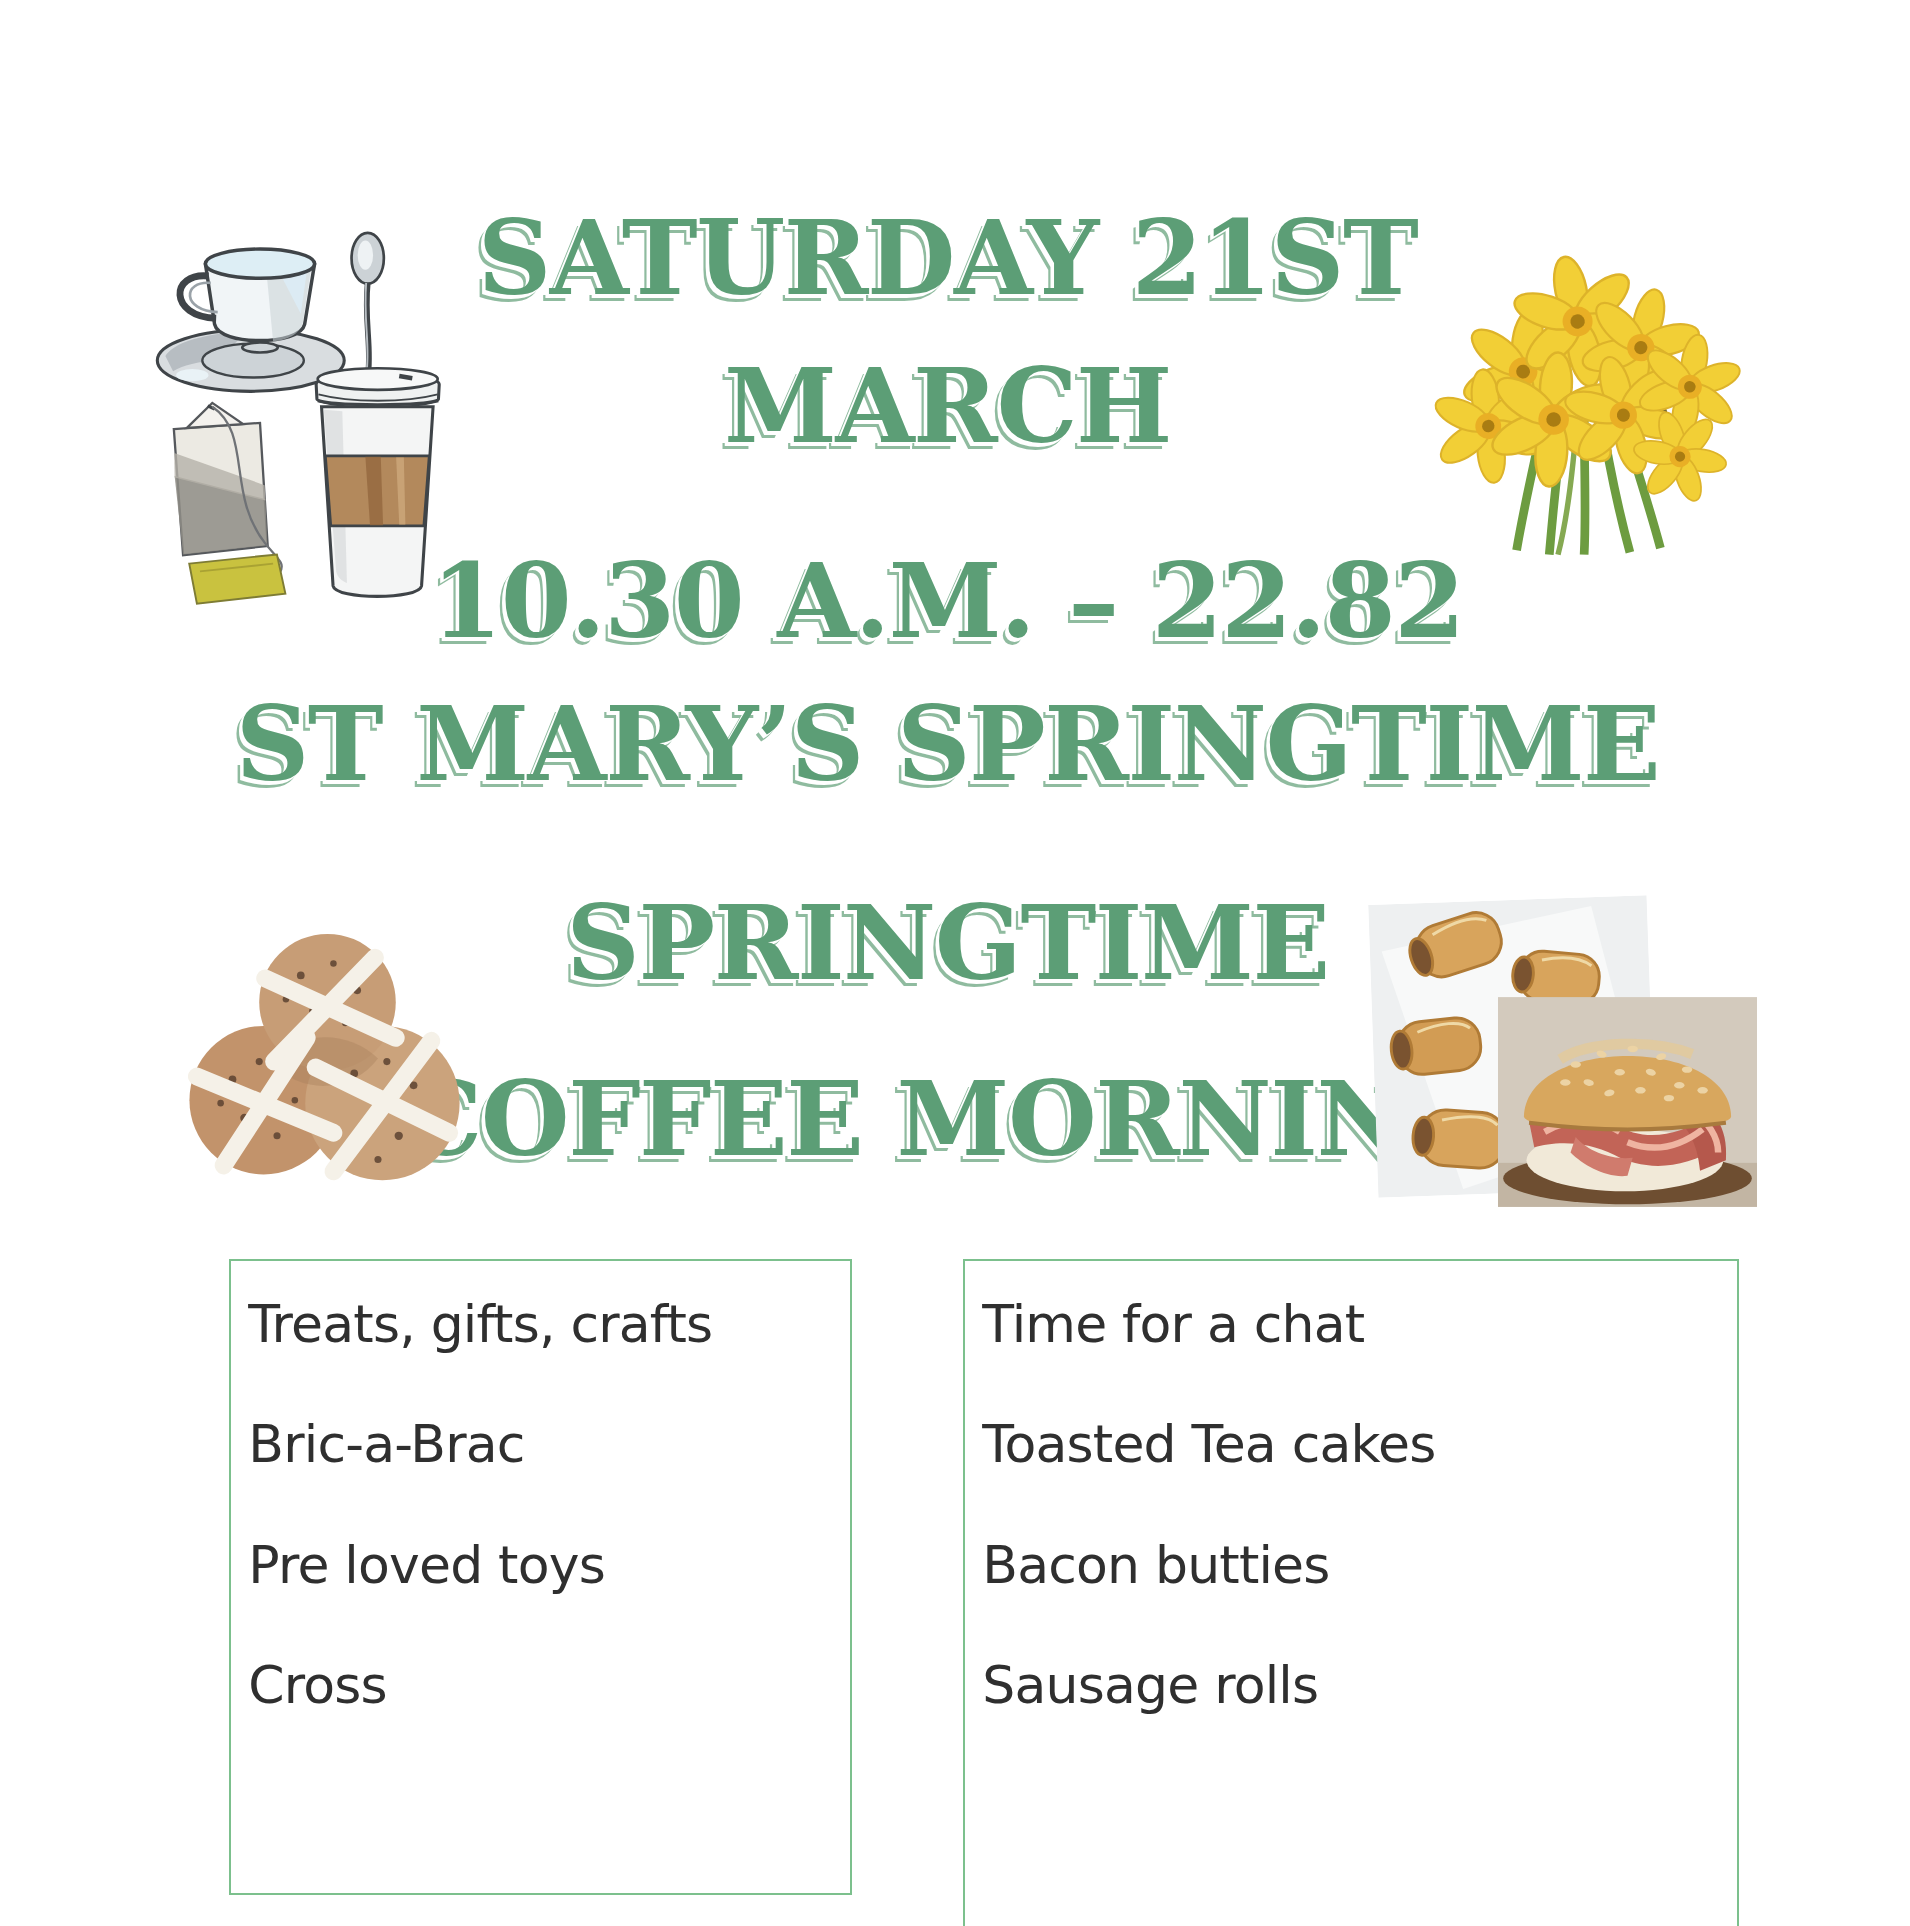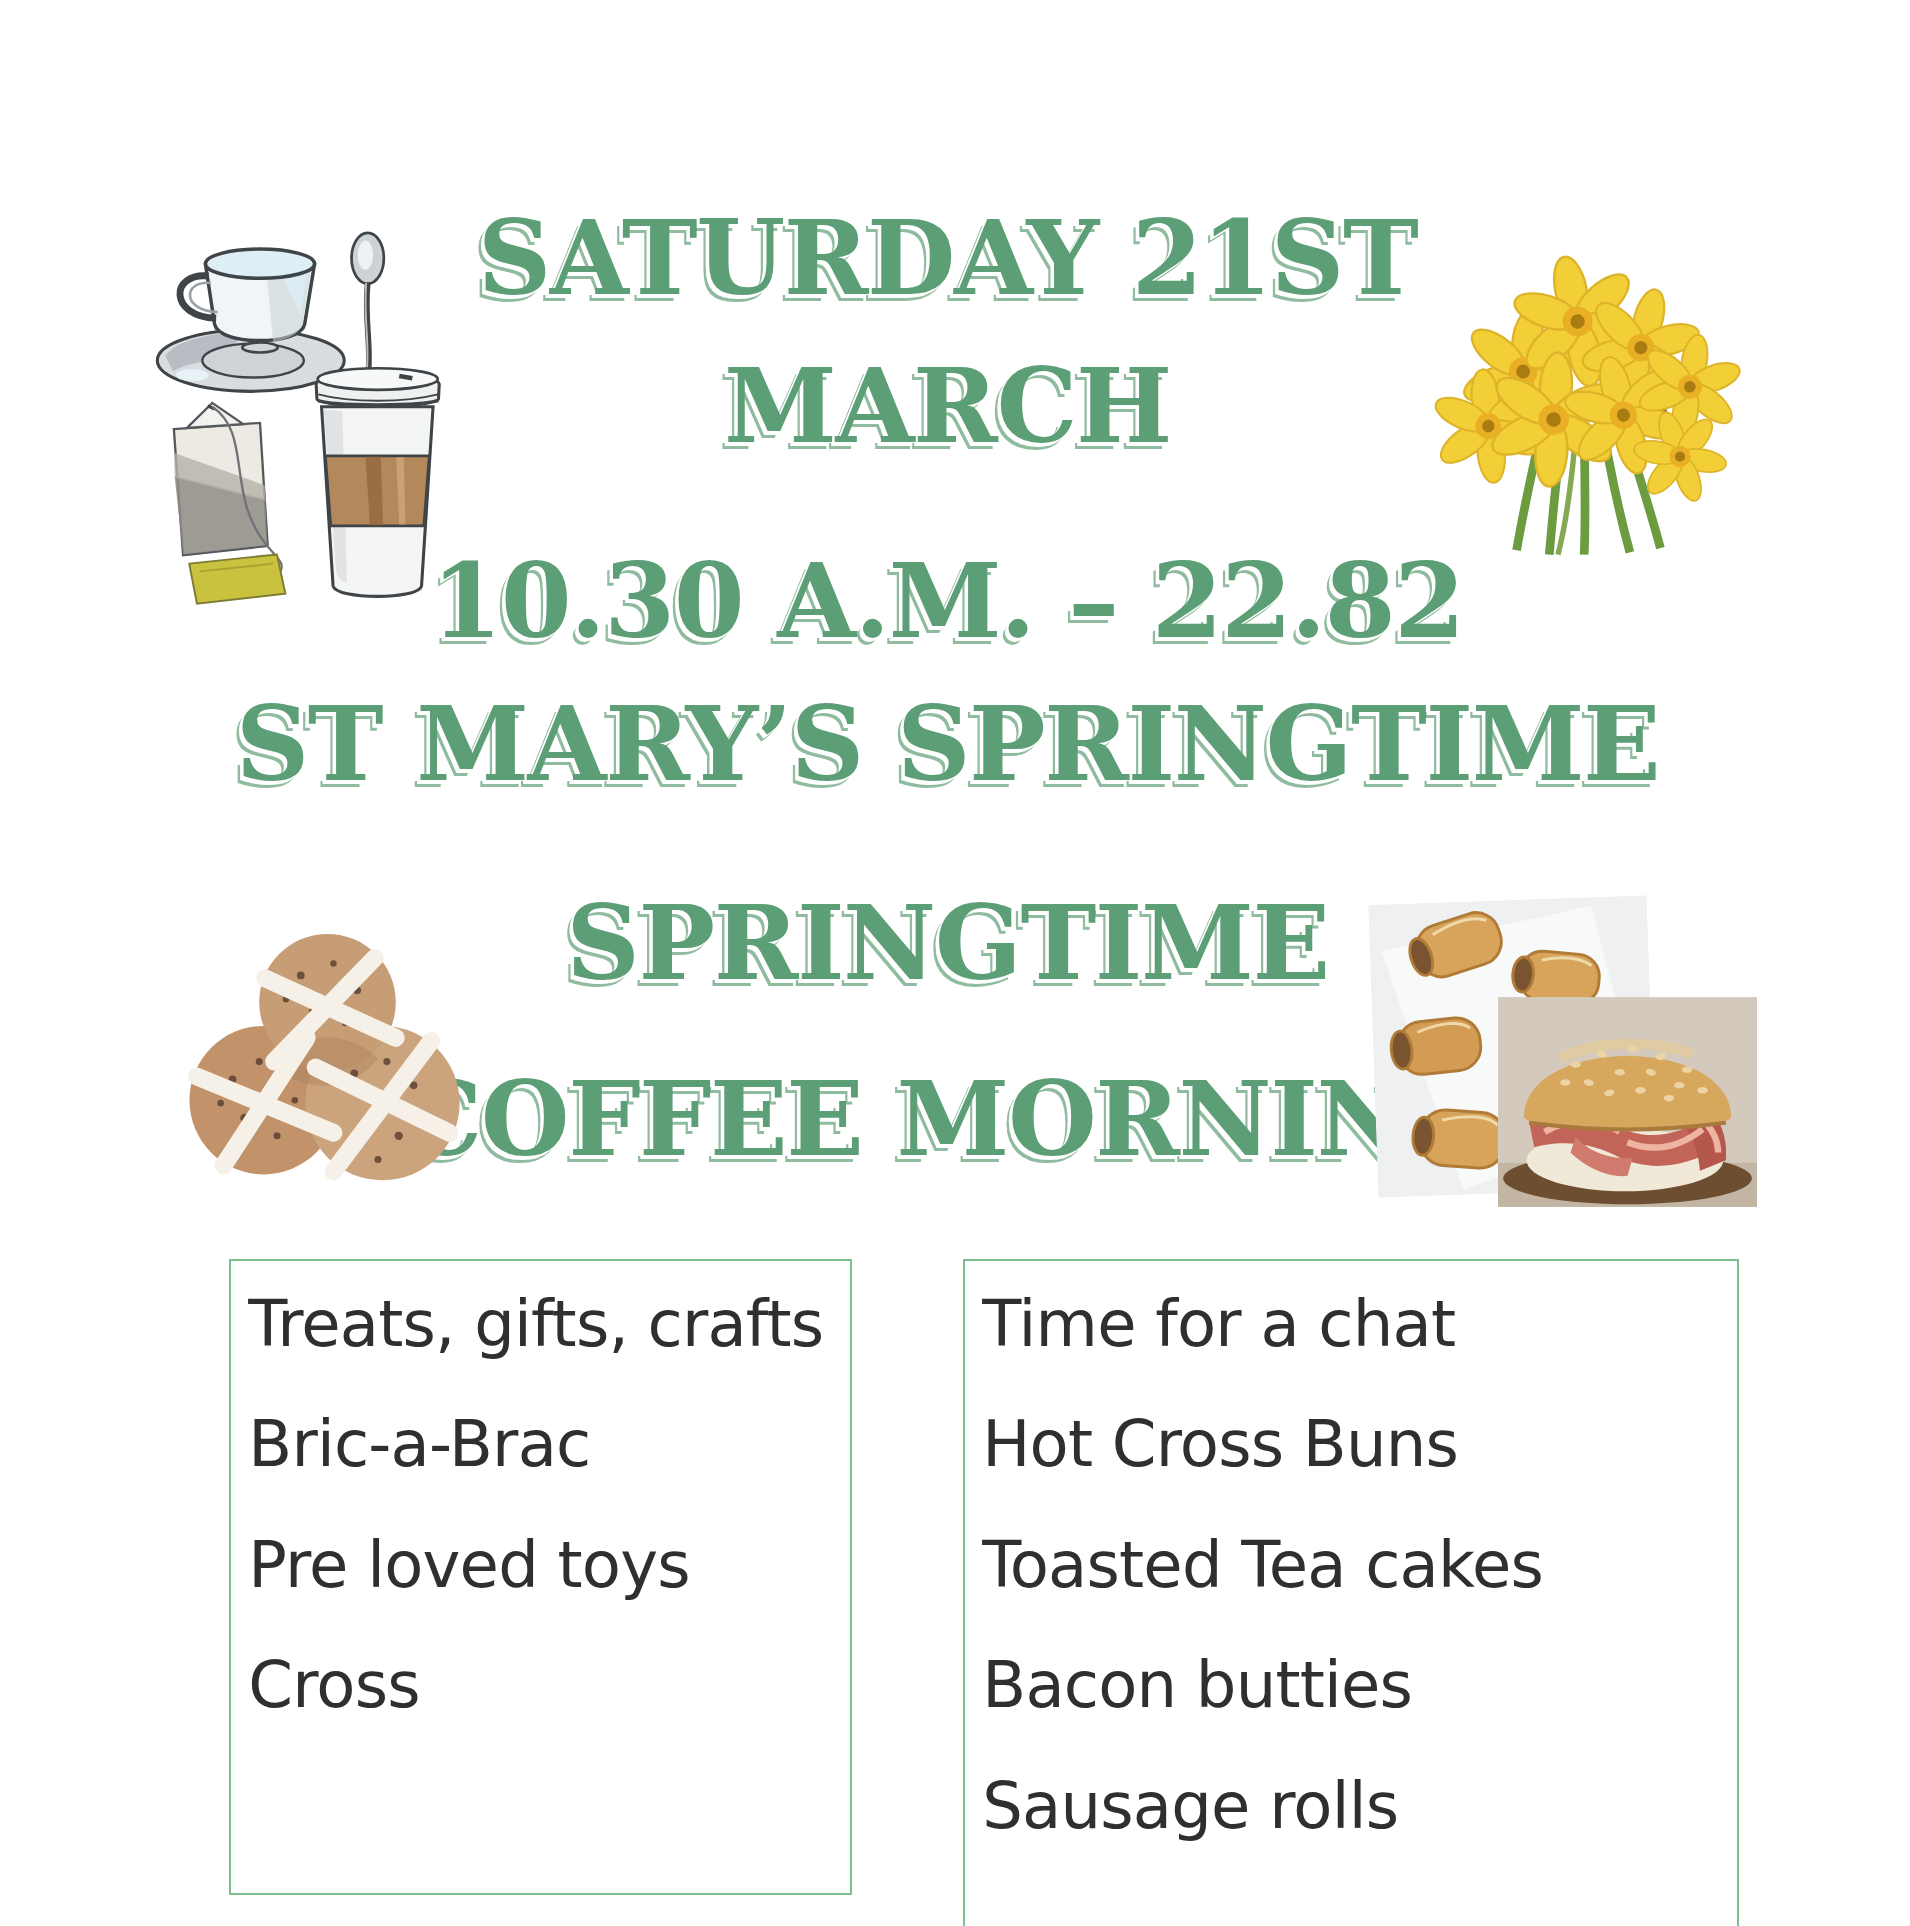--- a/index.html
+++ b/index.html
@@ -15,21 +15,21 @@
     margin-left:21px;
   }
   .t1{top:197px}
   .t2{top:345px}
   .t3{top:540px}
   .t4{top:683px}
   .t5{top:882px}
   .t6{top:1058px}
   .list-box{
     position:absolute;border:2.3px solid #7CC08D;box-sizing:border-box;
-    padding:11.6px 17.3px;font-size:64px;letter-spacing:-0.8px;color:#2F2F2F;
+    padding:11.6px 17.3px;font-size:52px;letter-spacing:-0.8px;color:#2F2F2F;
     font-family:"DejaVu Sans","Liberation Sans",sans-serif;
   }
   .box-left{left:229px;top:1259px;width:623px;height:636px}
   .box-right{left:963px;top:1259px;width:776px;height:716px}
   .list-item{line-height:102px;margin-bottom:18.5px}
   .art{position:absolute}
   .art svg{display:block;width:100%;height:100%}
   .art-tea{left:150px;top:225px;width:300px;height:385px}
   .art-daff-tr{left:1425px;top:243px;width:327px;height:316px}
   .art-buns{left:179px;top:925px;width:297px;height:285px}
@@ -247,20 +247,19 @@
 
   <div class="list-box box-left">
     <div class="list-item">Treats, gifts, crafts</div>
     <div class="list-item">Bric-a-Brac</div>
     <div class="list-item">Pre loved toys</div>
     <div class="list-item">Cross</div>
   </div>
 
   <div class="list-box box-right">
     <div class="list-item">Time for a chat</div>
-    <div class="list-item">Hot Cross Buns</div>
     <div class="list-item">Toasted Tea cakes</div>
     <div class="list-item">Bacon butties</div>
     <div class="list-item">Sausage rolls</div>
   </div>
 
 </div>
 
 
 </body></html>

